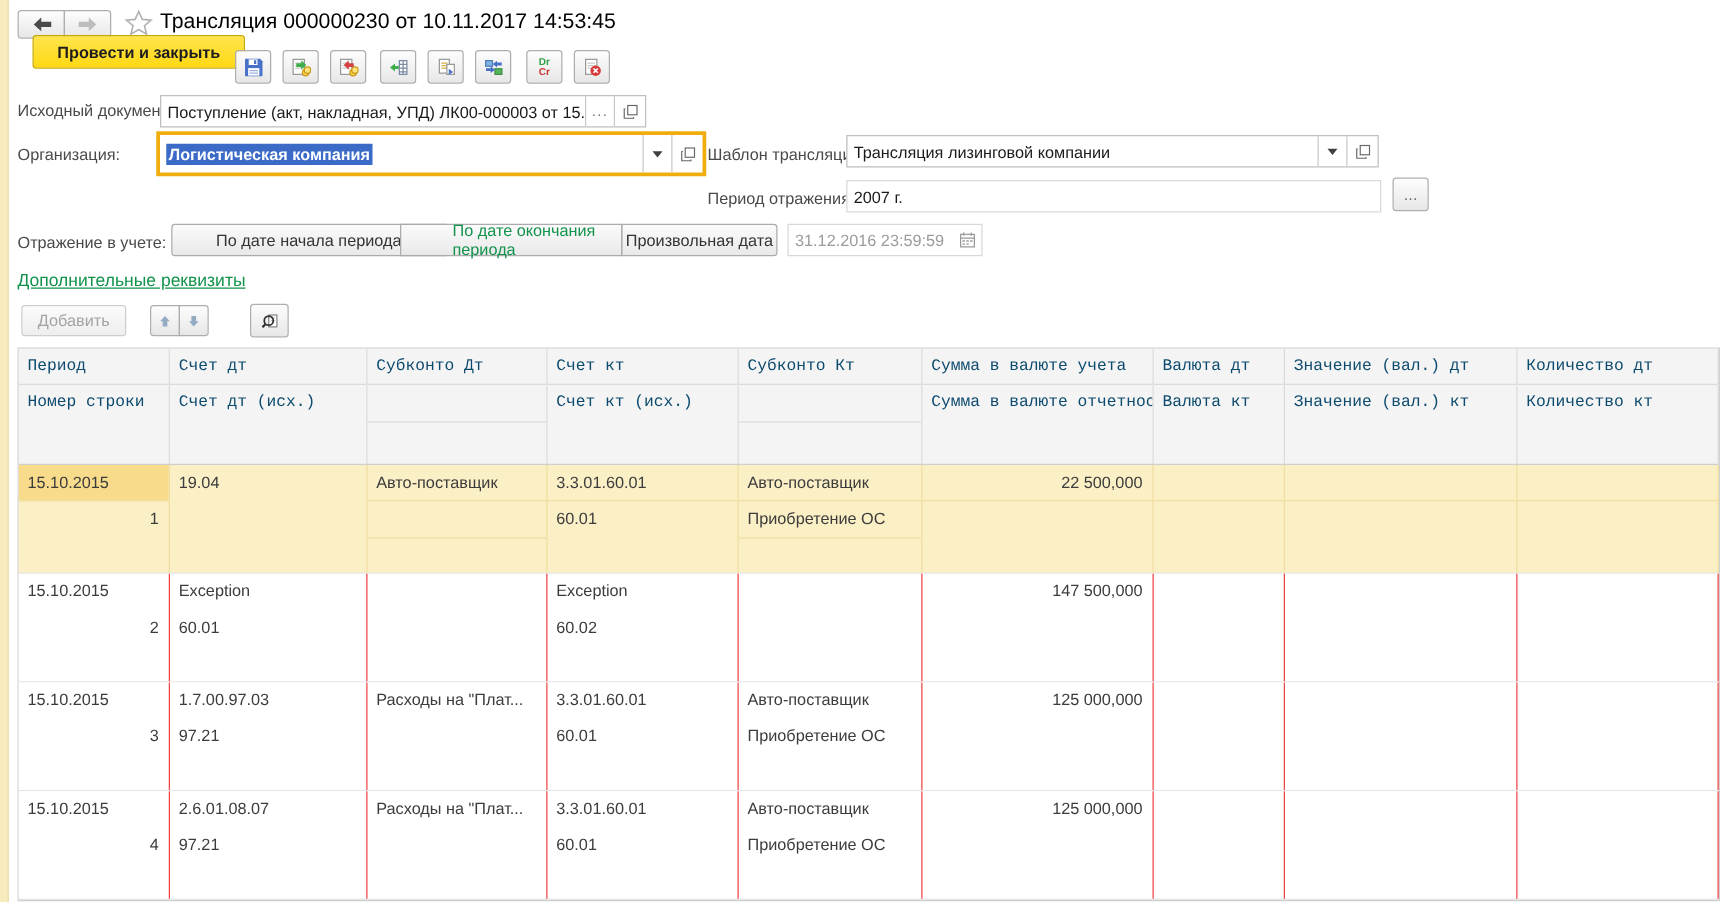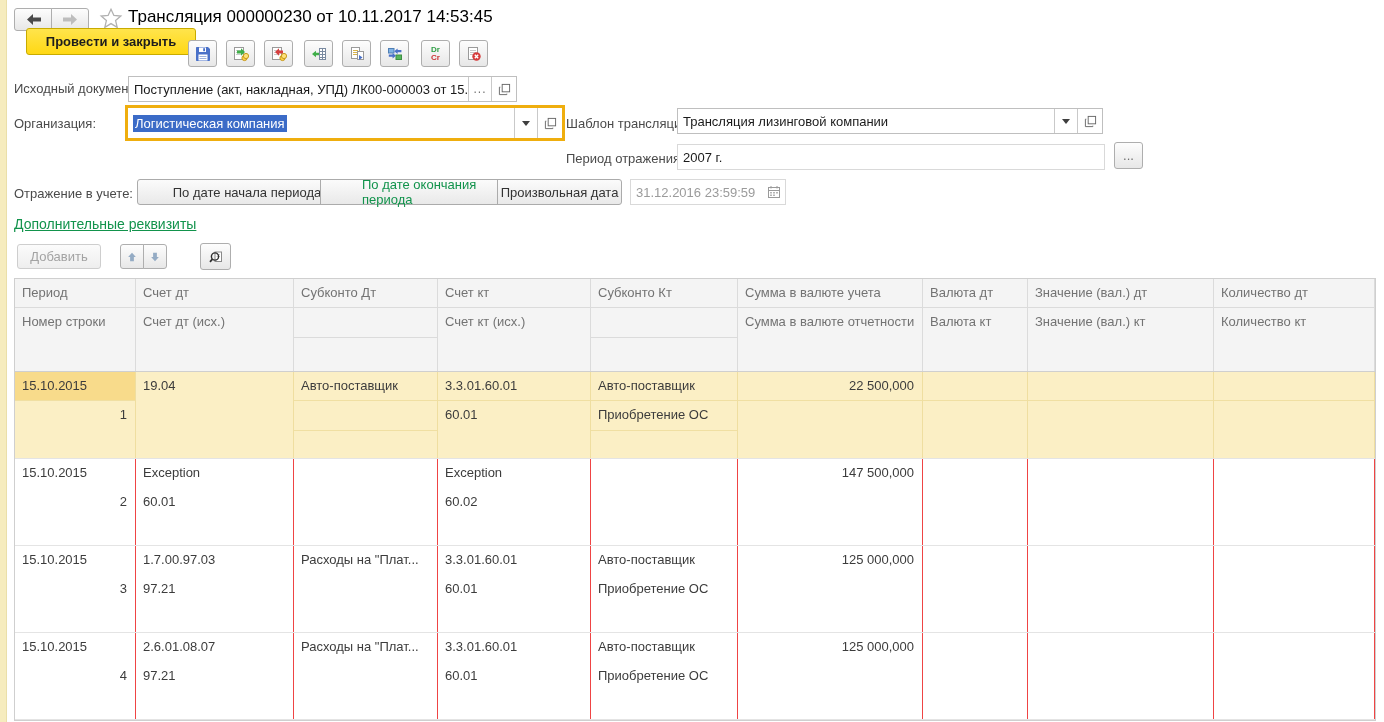--- a/index.html
+++ b/index.html
@@ -14,39 +14,39 @@
        color:#333;cursor:pointer;box-sizing:border-box;}
   .btn.disabled{color:#a3a3a3;border-color:#cecece;background:linear-gradient(#fbfbfb,#eeeeee);}
   .primary-btn{background:linear-gradient(#ffe44c,var(--accent-yellow));border:1px solid #c8ab00;
        font-weight:700;font-size:13px;color:#1d1d1d;}
   .nav-btn{width:38px;height:23px;}
   .ibtn{width:29px;height:27px;}
   .title{font-size:17px;color:#000;white-space:nowrap;}
   .lbl{color:#4a4a4a;white-space:nowrap;}
   
   .fgroup{display:flex;align-items:stretch;background:#fff;border:1px solid #bfbfbf;}
-  .fgroup.focused{border:3px solid var(--focus-border);}
+  .fgroup.focused{border:3px solid var(--focus-border);font-weight:bold;}
   .fgroup.dim{border-color:#d9d9d9;}
   .fval{flex:1;display:flex;align-items:center;padding:0 5px;white-space:nowrap;overflow:hidden;color:#1a1a1a;}
   .fval.gray{color:#9b9b9b;text-align:right;}
   .fseg{display:flex;align-items:center;justify-content:center;border-left:1px solid #c9c9c9;color:#707070;}
   .seg-more{width:22px;font-size:12px;letter-spacing:1px;}
   .seg-dd{width:22px;}
   .seg-link{width:24px;}
   .sel-text{background:var(--selection-blue);color:#fff;padding:1px 2px;}
   .dd-arrow{width:0;height:0;border-left:4px solid transparent;border-right:4px solid transparent;border-top:5px solid #3f3f3f;}
   
   .toggle{position:absolute;box-sizing:border-box;display:flex;align-items:center;justify-content:center;
           background:linear-gradient(#fbfbfb,#e9e9e9);border:1px solid #ababab;color:#333;}
   .toggle.on{color:var(--link-green);padding-left:41px;}
   .green-link{color:var(--link-green);text-decoration:underline;font-size:14px;cursor:pointer;white-space:nowrap;}
   
   #ttable{left:14px;top:278px;width:1362px;border:1px solid #cfcfcf;background:#fff;}
   .trow{display:grid;}
-  .thead{background:#f4f4f4;border-bottom:1px solid #cfcfcf;color:#737373;}
+  .thead{background:#f4f4f4;border-bottom:1px solid #cfcfcf;color:#0c4a6e;font-family:Liberation Mono, monospace;}
   .tcell{box-sizing:border-box;overflow:hidden;}
   .thead .tcell{border-right:1px solid #dbdbdb;}
   .tdata{border-bottom:1px solid #e4e4e4;background:#fff;}
   .tdata .tcell{border-right:1px solid #ef4444;}
   .tdata.sel{background:var(--row-highlight);}
   .sel .tcell{border-right-color:#efdea0;}
   .s1,.s2,.s3{box-sizing:border-box;padding:0 7px;line-height:27px;font-size:13px;white-space:nowrap;overflow:hidden;}
   .thead .s1{height:29px;border-bottom:1px solid #dbdbdb;}
   .thead .s2{height:29px;}
   .thead .s2.tall{height:63px;}

